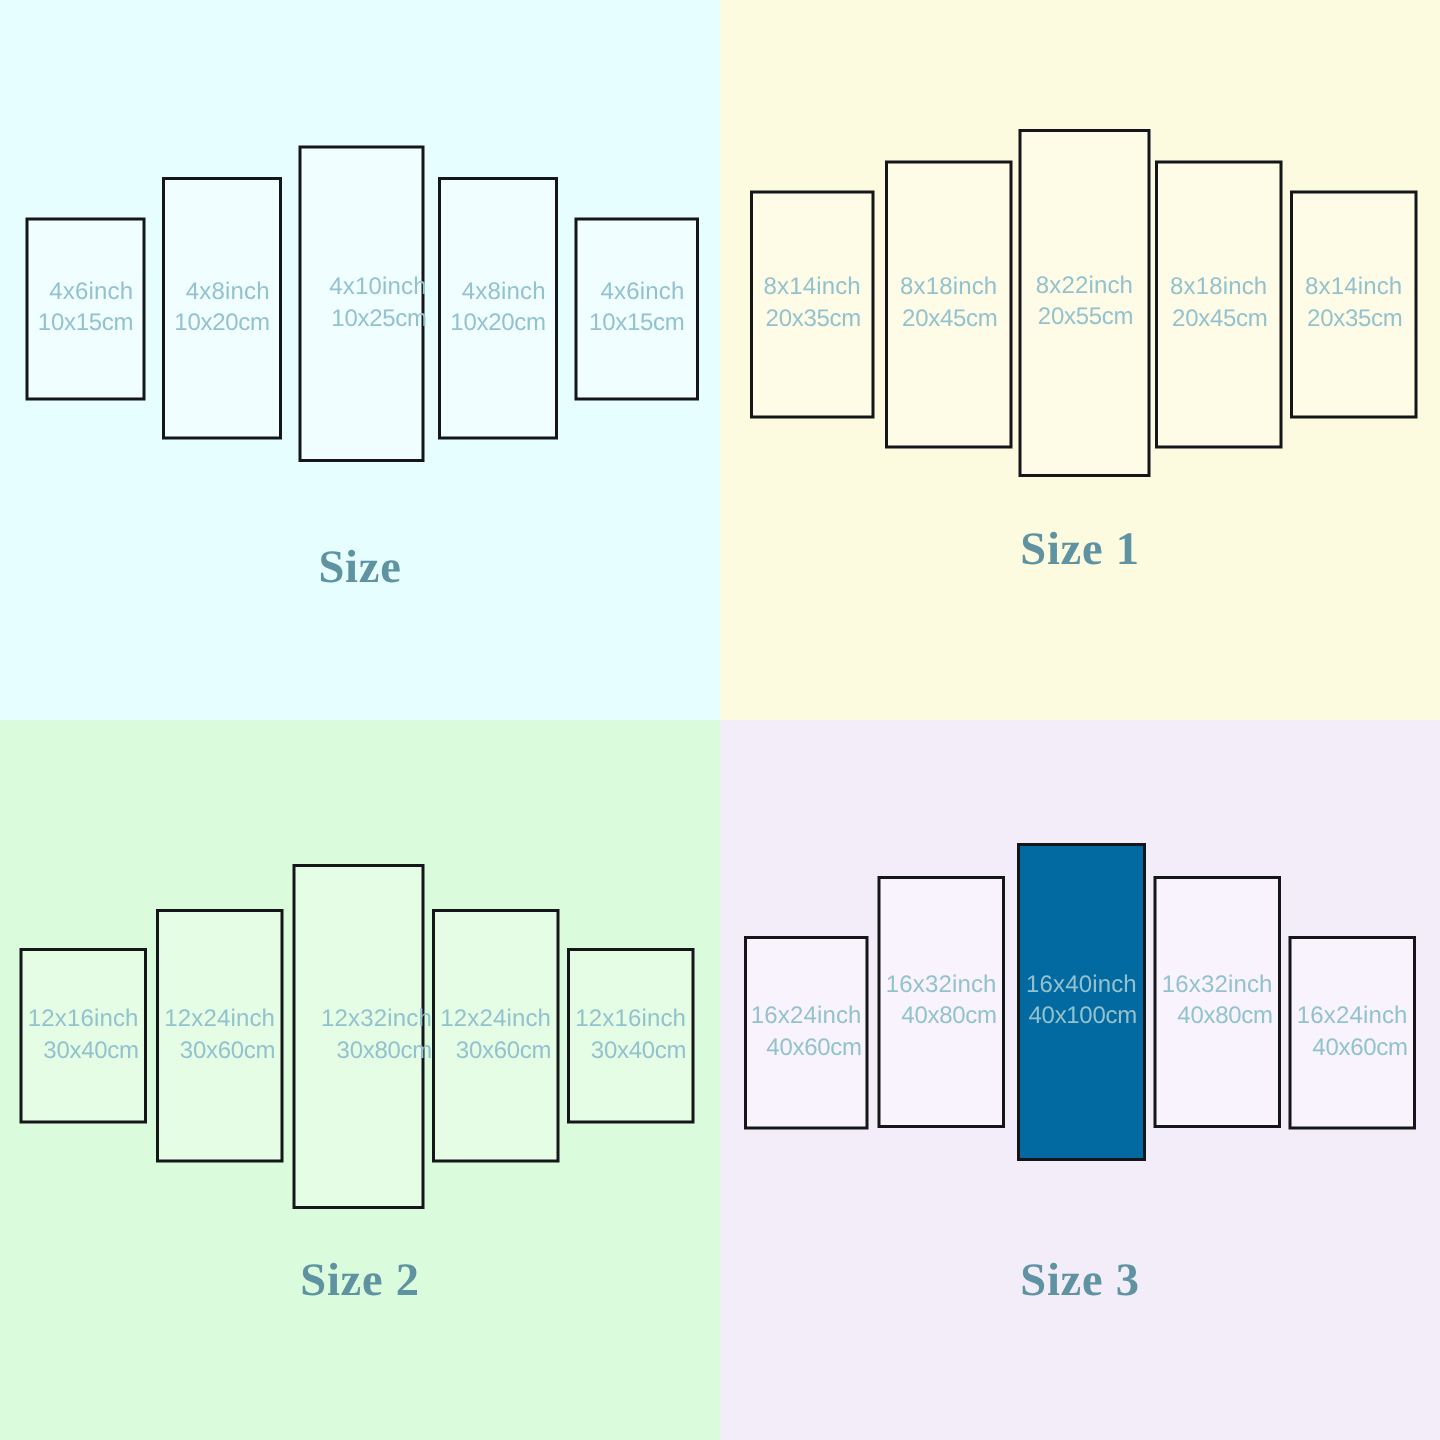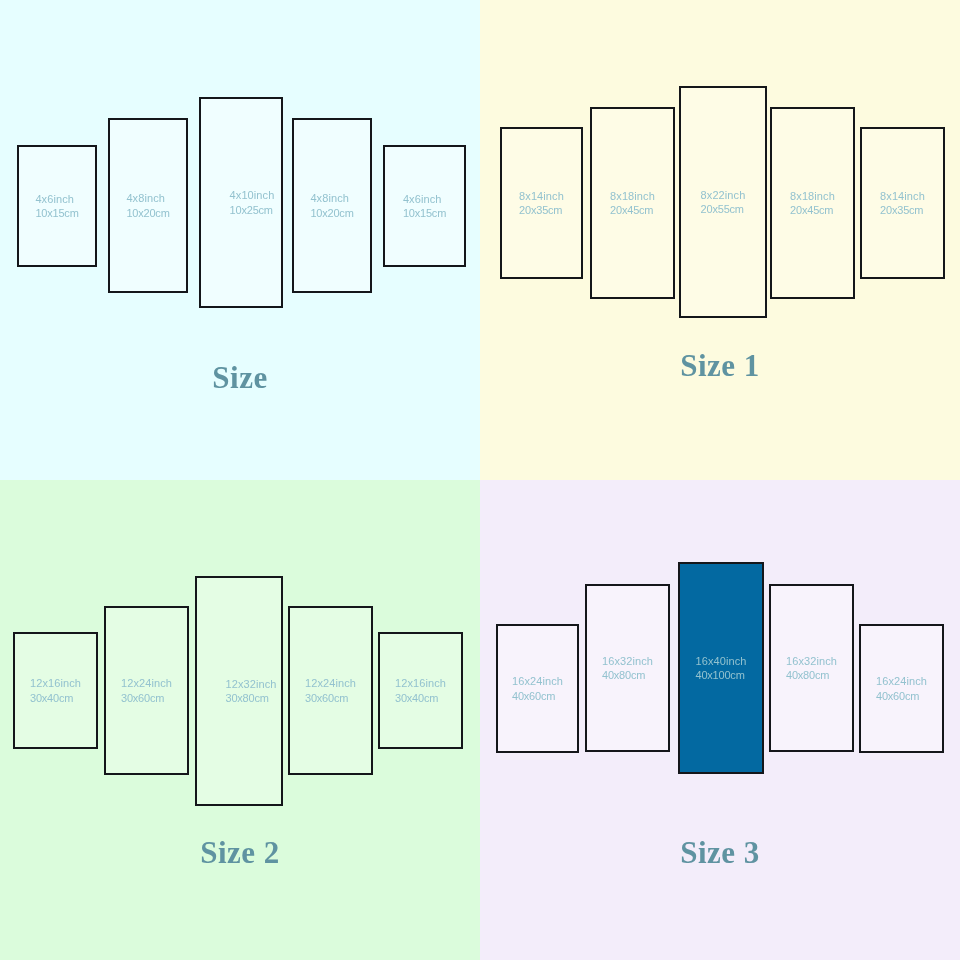--- a/index.html
+++ b/index.html
@@ -38,24 +38,24 @@
   .panel {
     position: absolute;
     box-sizing: border-box;
     border: 2.5px solid #14161a;
     display: flex;
     align-items: center;
     justify-content: center;
   }
   .panel-label {
     font-family: "Liberation Sans", sans-serif;
-    font-size: 11px;
+    font-size: 16px;
     line-height: 1.30;
     letter-spacing: -0.2px;
-    text-align: left;
+    text-align: right;
     color: #93c2cf;
     white-space: nowrap;
     user-select: none;
   }
   .panel-label .ln { display: block; }
   .panel-label .ln-in { letter-spacing: 0.1px; }
 
   .quad-title {
     position: absolute;
     left: 0;

